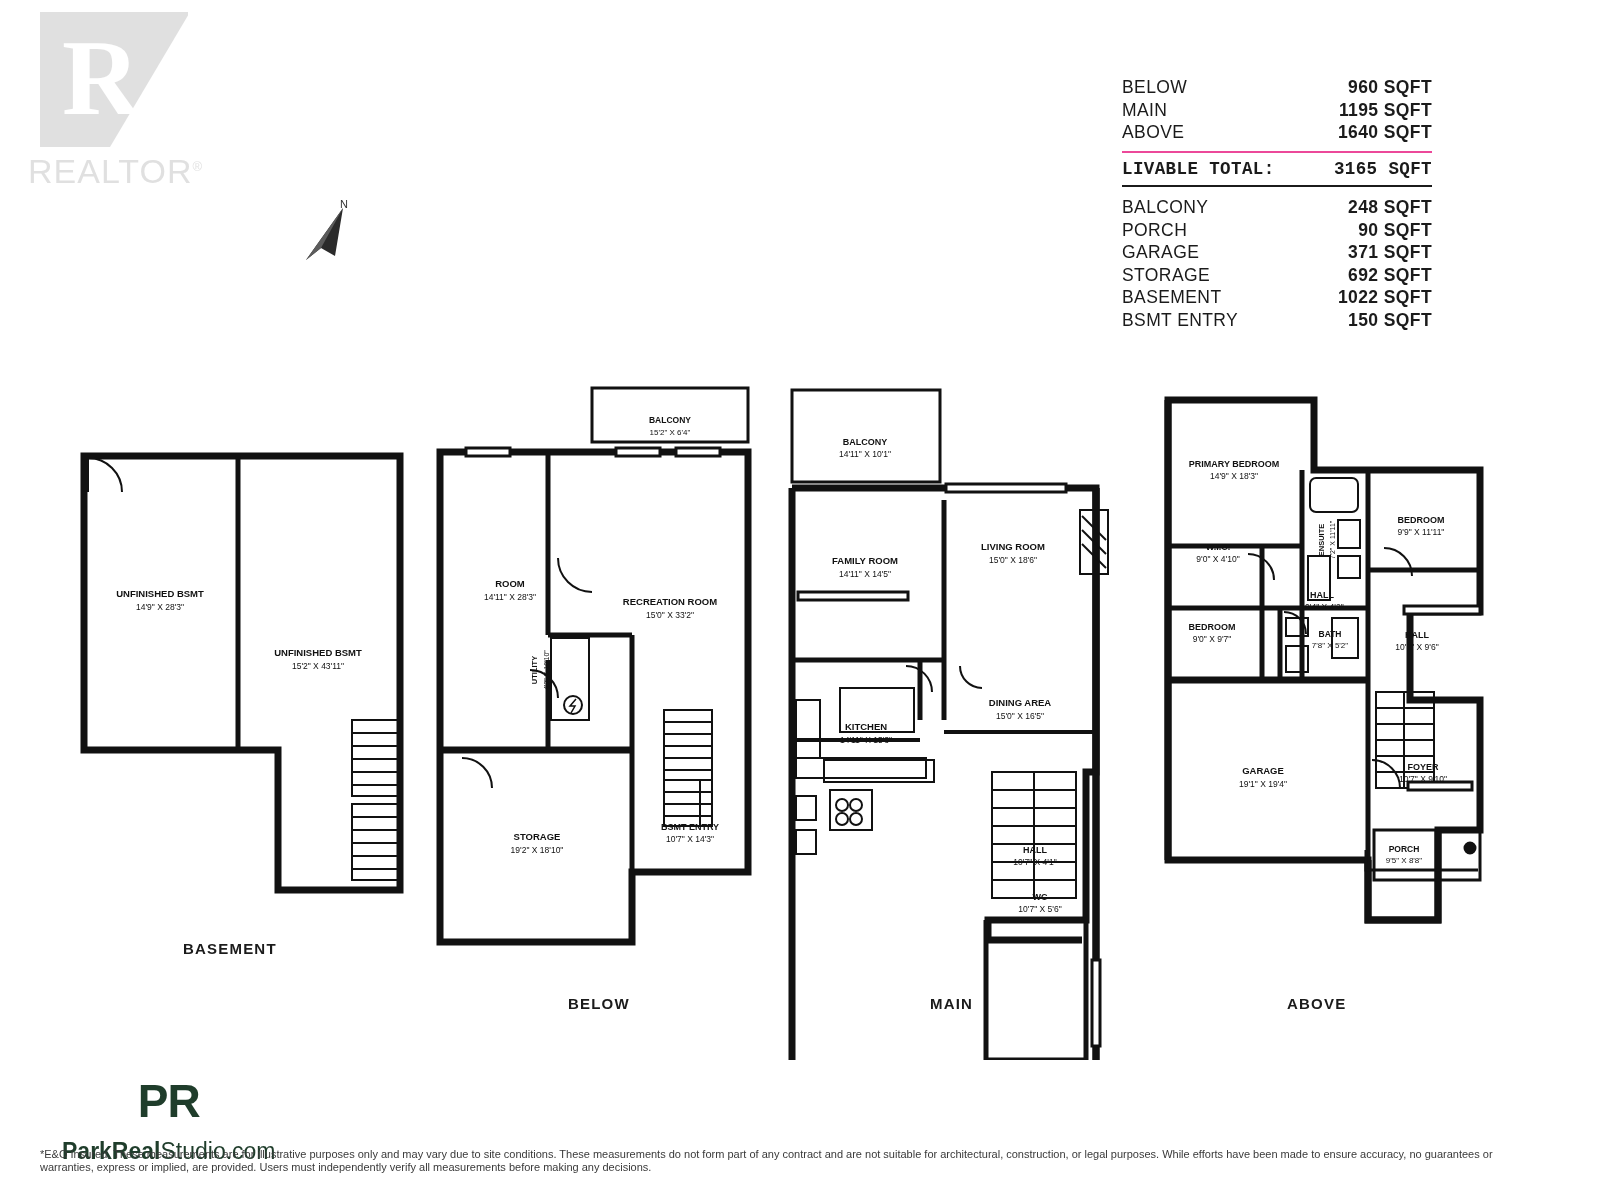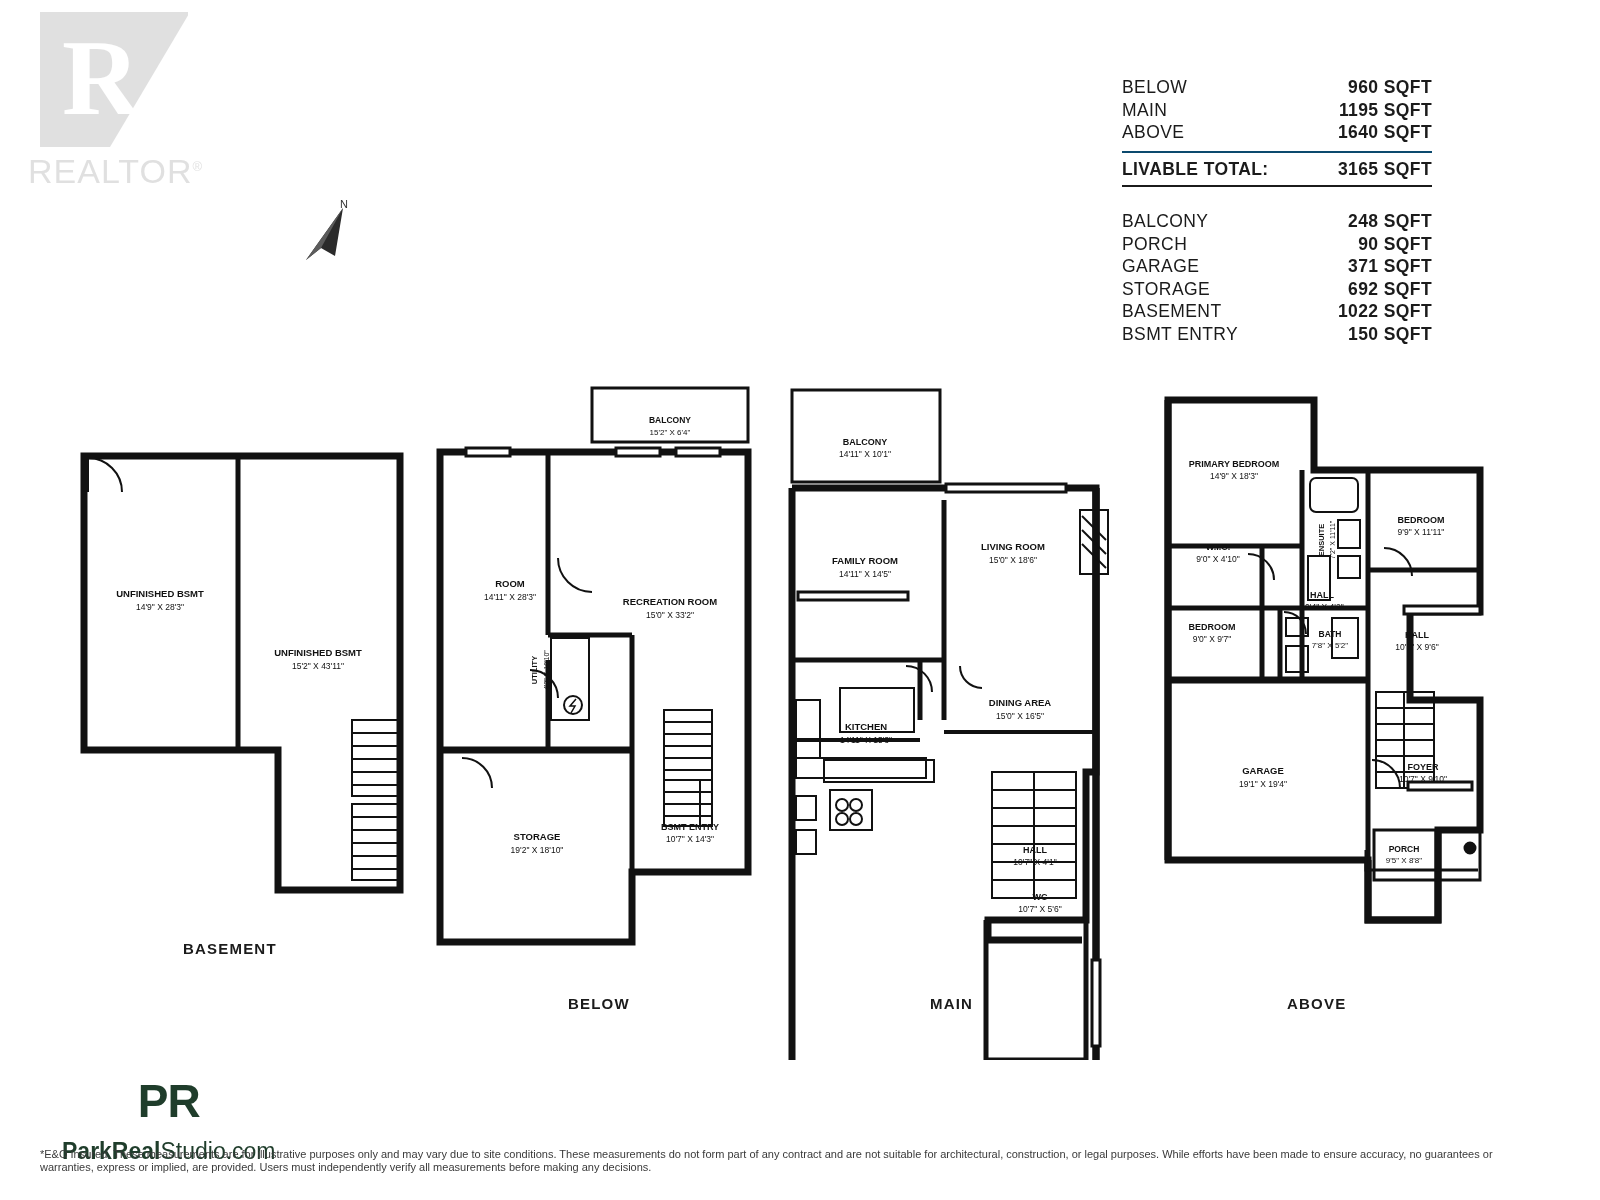--- a/index.html
+++ b/index.html
@@ -110,25 +110,26 @@
   }
   #area-table .row {
     display: flex;
     justify-content: space-between;
     line-height: 22.5px;
     white-space: nowrap;
   }
   #area-table .row .label { font-weight: 400; }
   #area-table .row .value { font-weight: 700; }
   #area-table .total {
-    border-top: 2px solid #0c4a6e;
+    border-top: 2px solid #ec4899;
     border-bottom: 2px solid #1b1b1b;
-    margin: 7px 0 23px 0;
+    margin: 7px 0 9px 0;
     padding: 5px 0 5px 0;
     font-weight: 700;
+    font-family: Liberation Mono, monospace;
   }
   #area-table .total .label,
   #area-table .total .value { font-weight: 700; }
 
   
   #floorplans {
     position: absolute;
     left: 0;
     top: 360px;
     width: 1600px;

